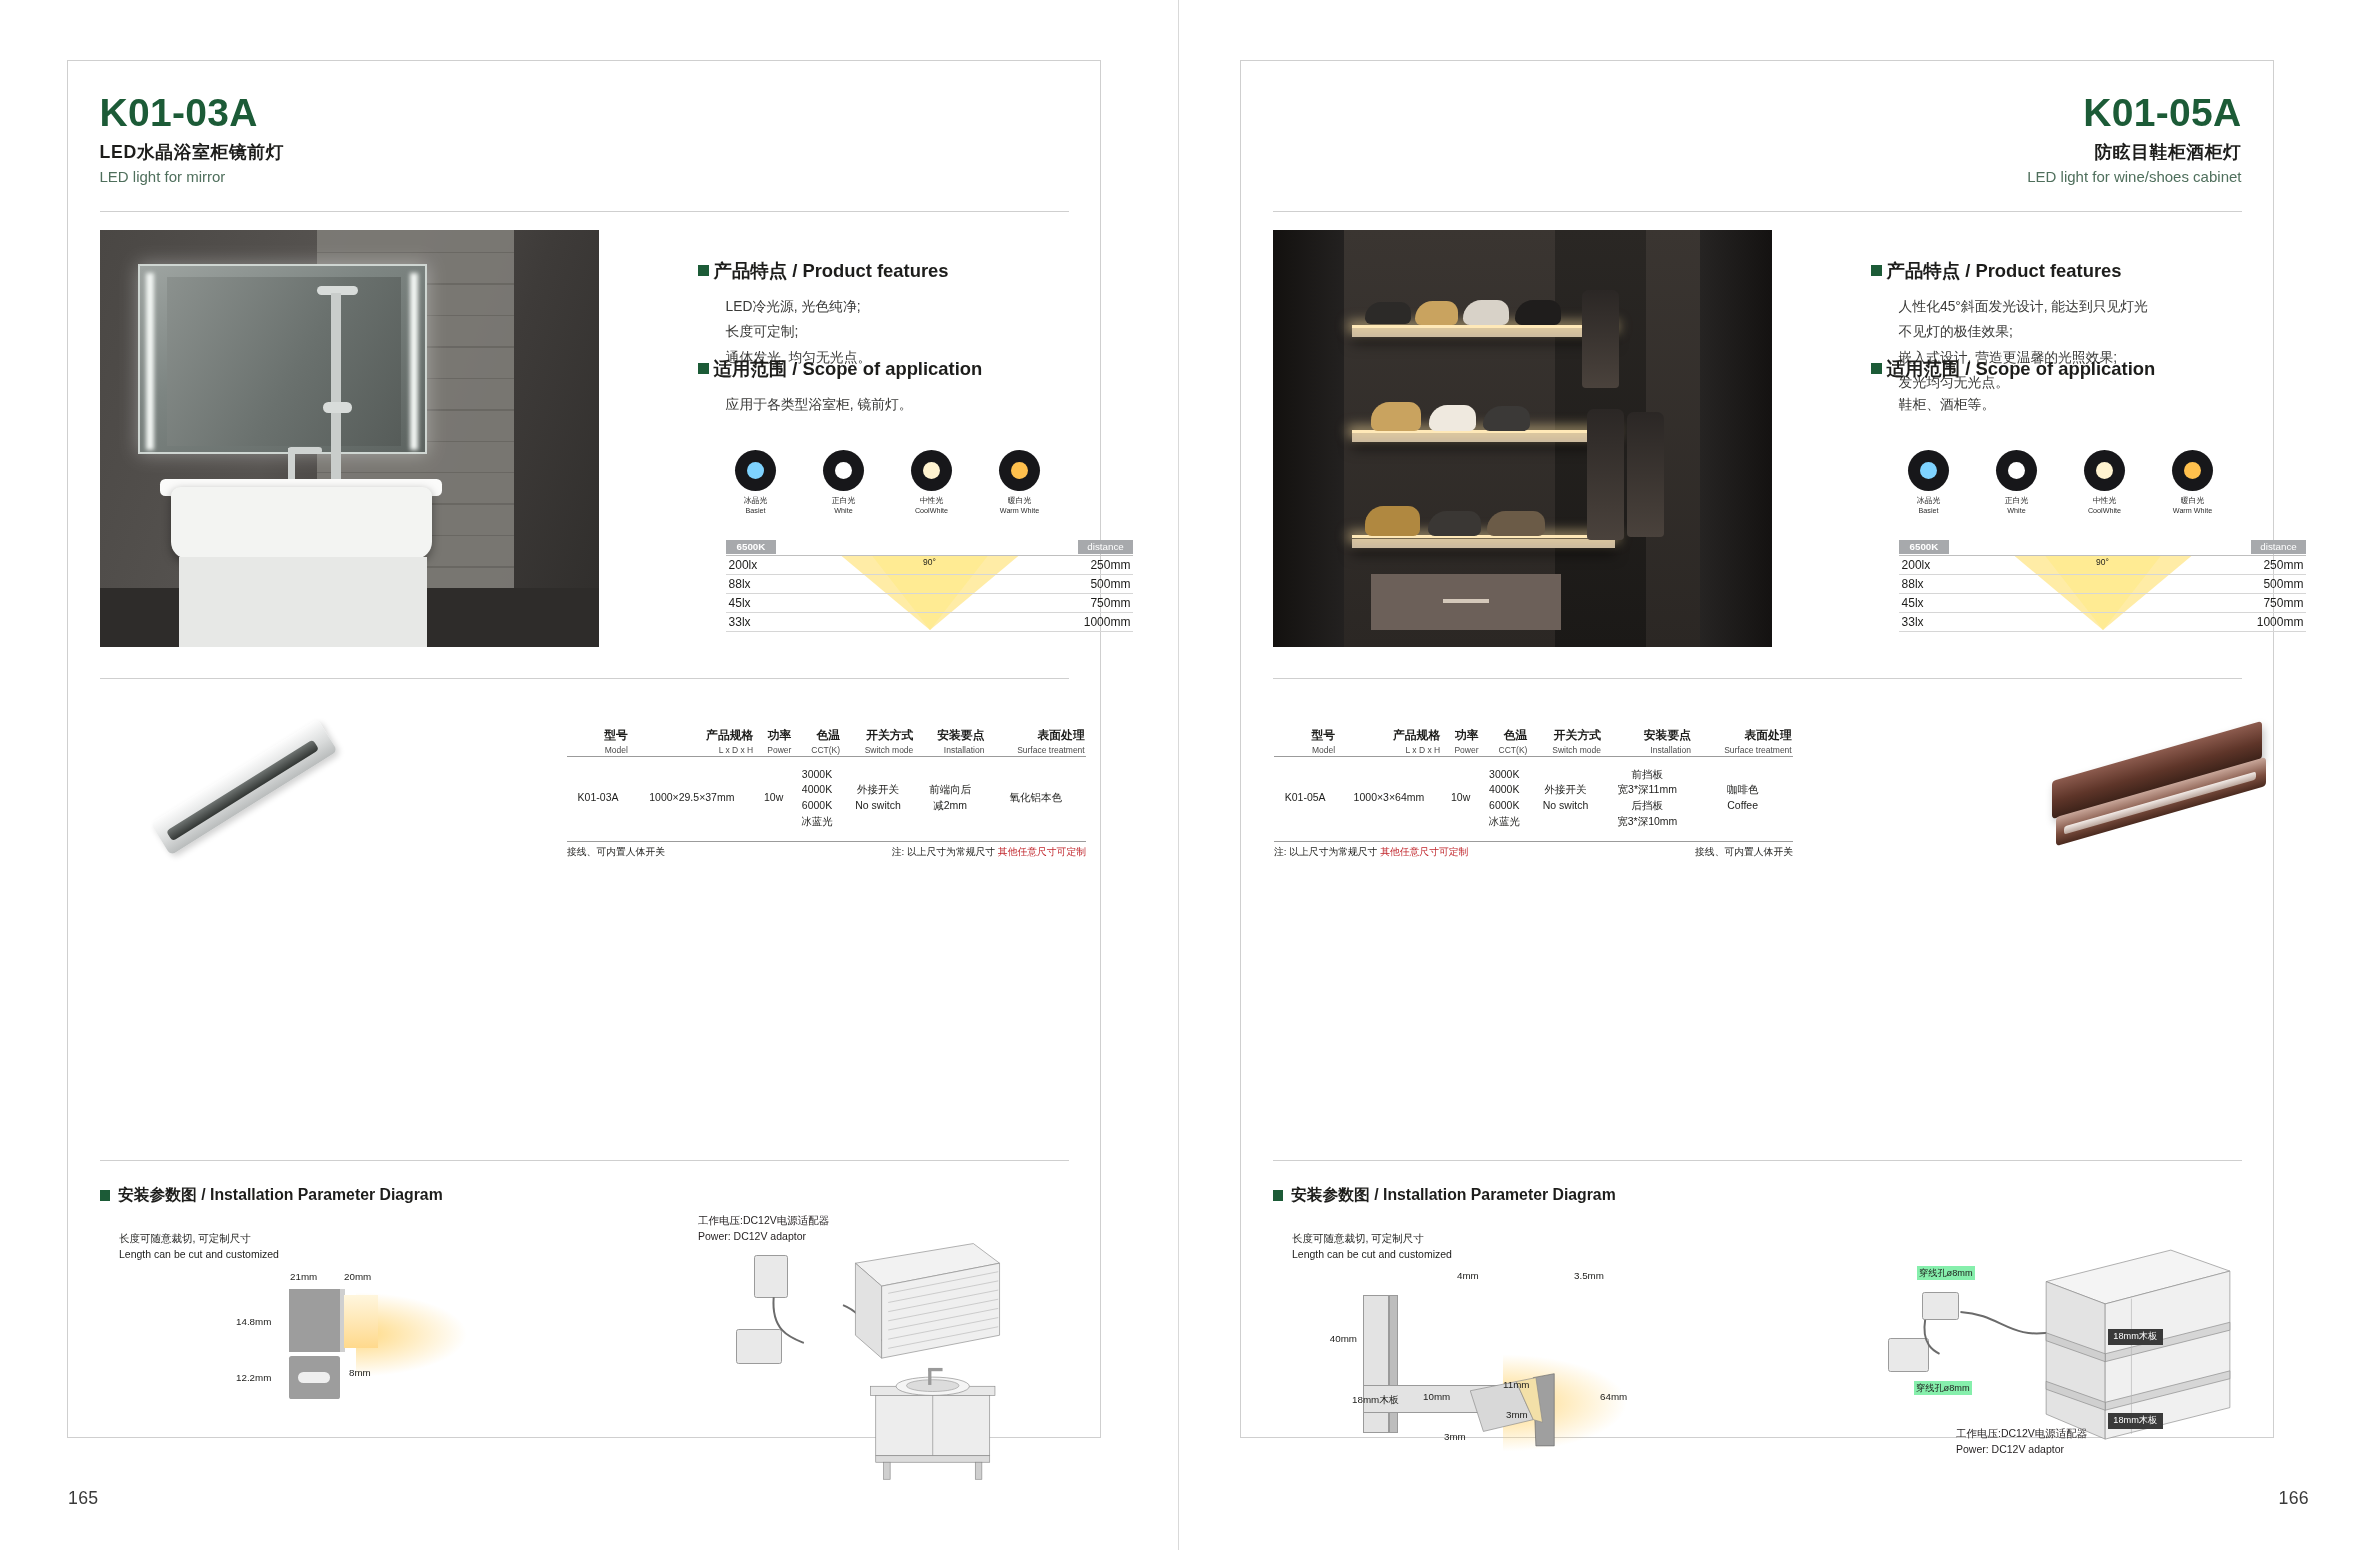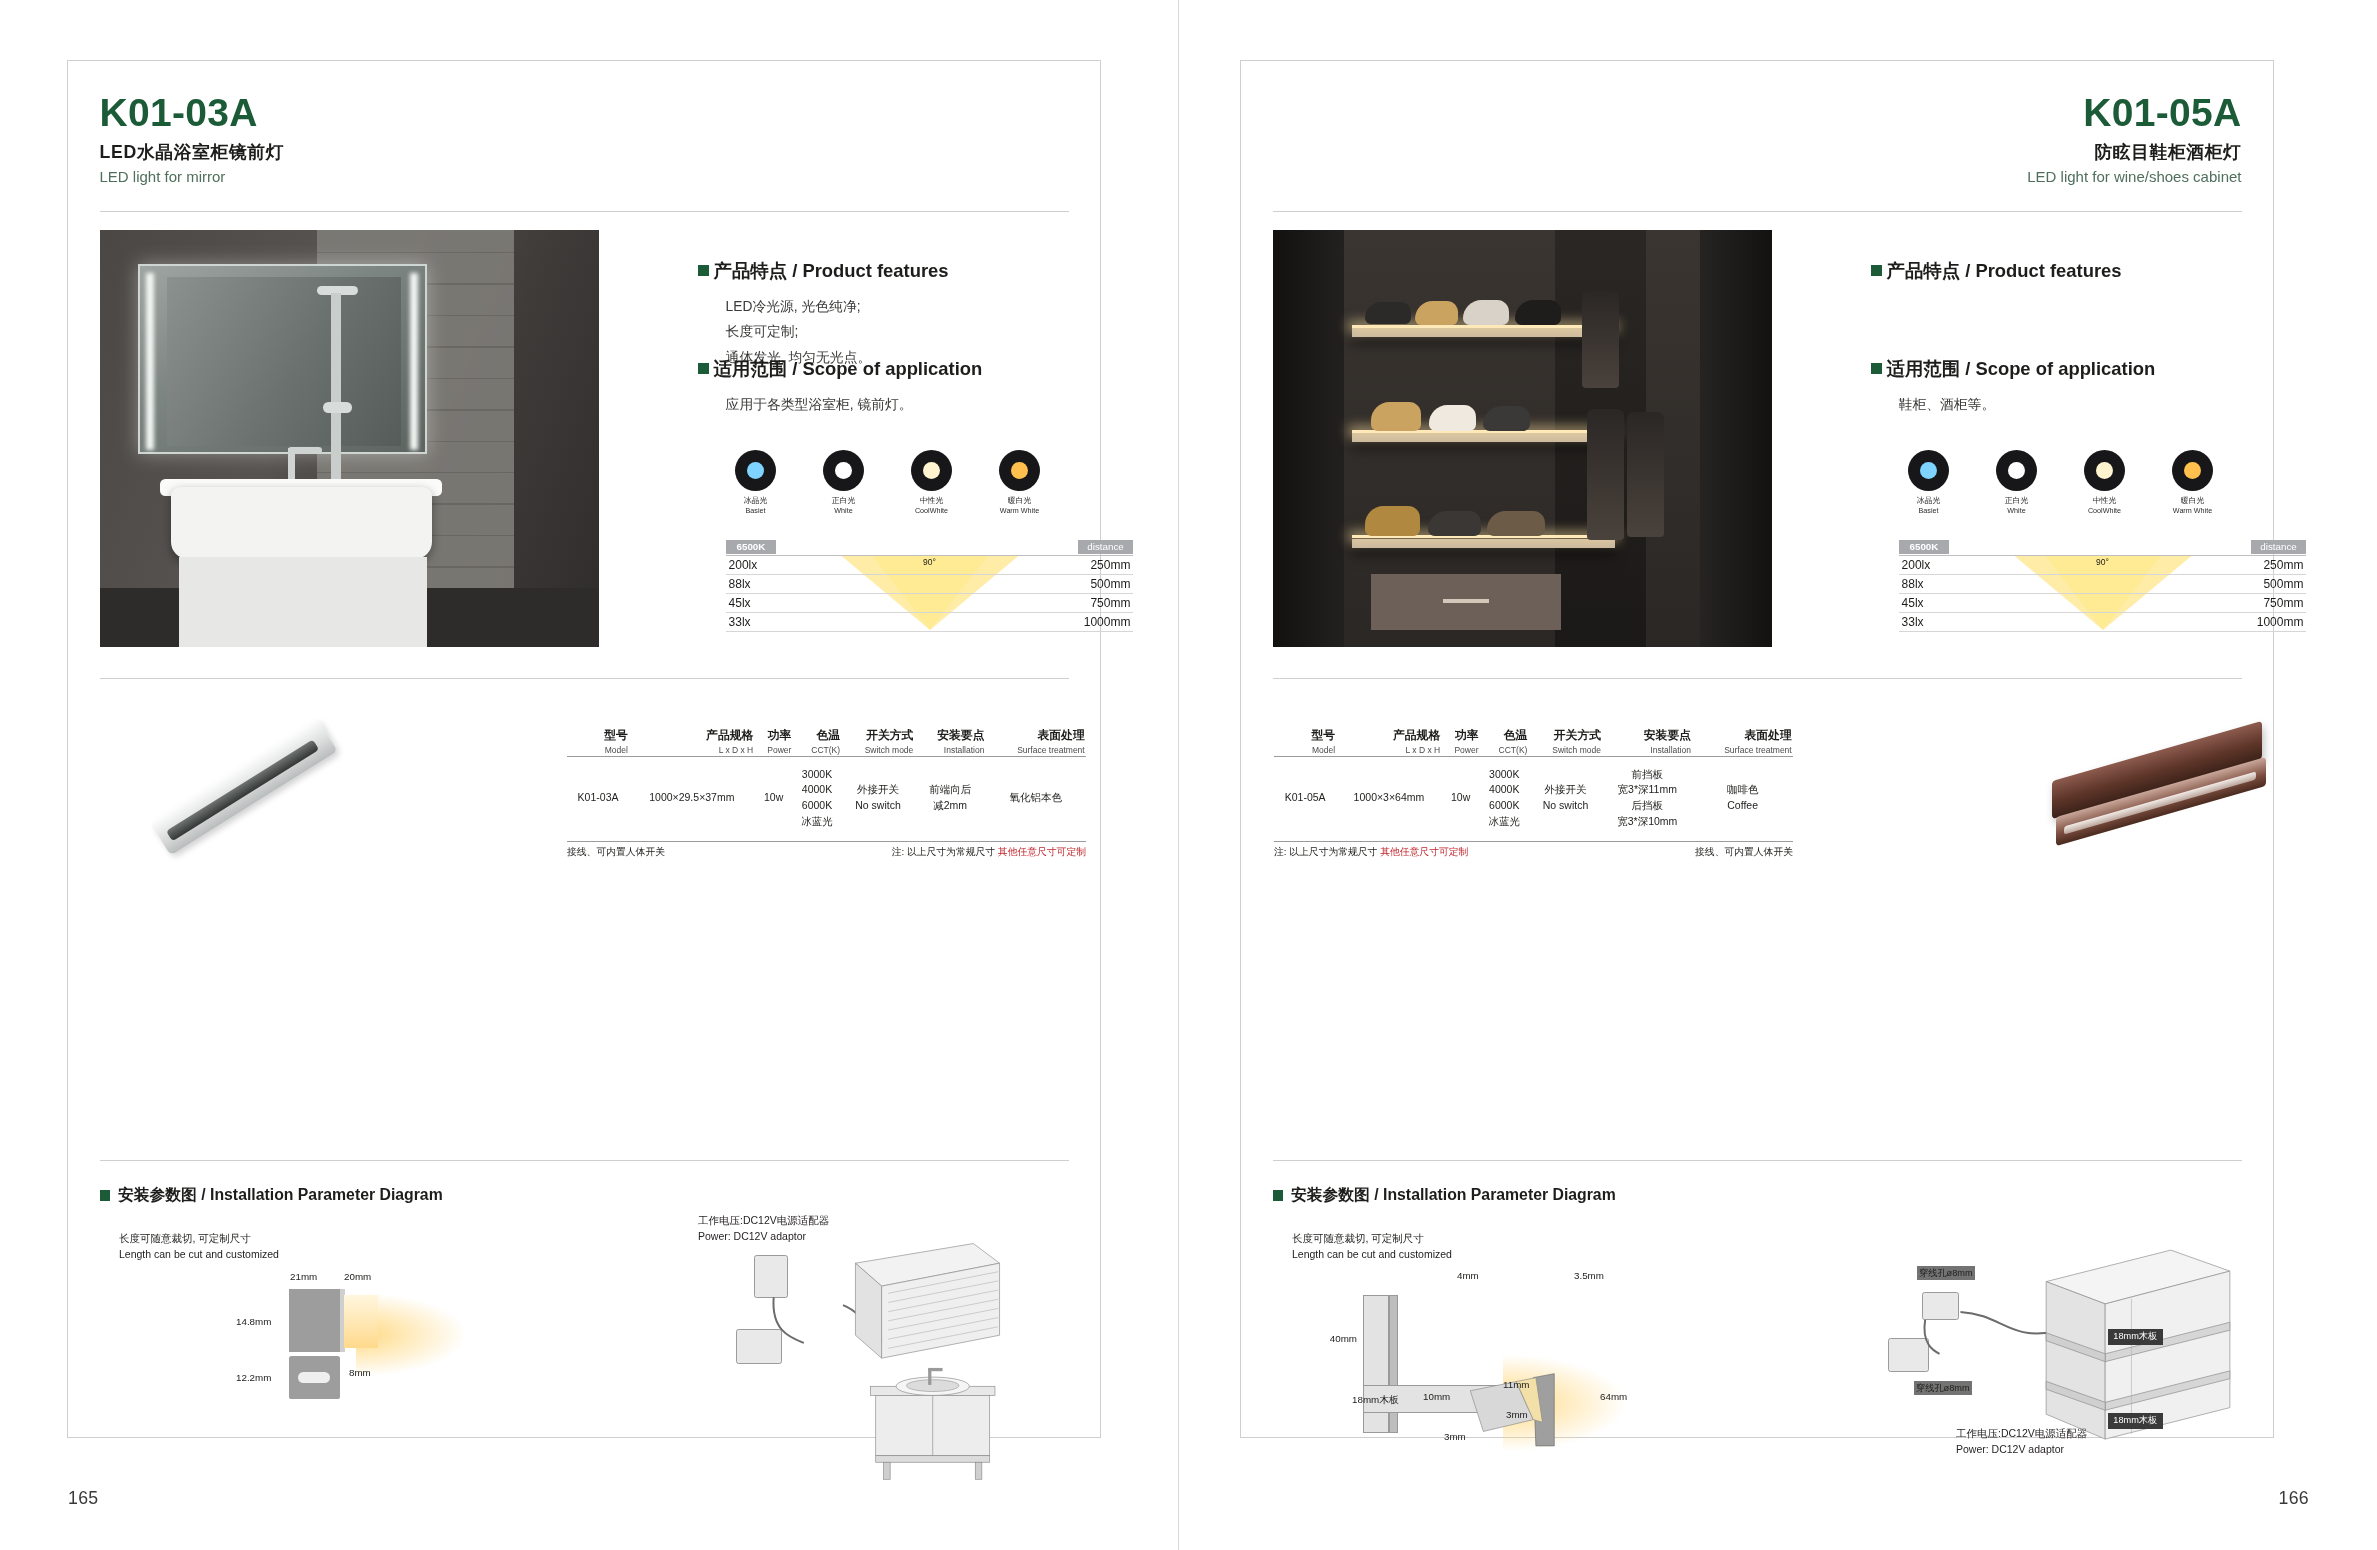--- a/index.html
+++ b/index.html
@@ -184,21 +184,21 @@
   .inst-head { position:absolute; font-size:15.8px; font-weight:bold; color:#1d1d1b; display:flex; gap:7.9px; align-items:center;}
   .inst-sub { position:absolute; font-size:10.5px; color:#1d1d1b; line-height:1.5; }
 
   .diagram { position:absolute; }
   .prof-grey { position:absolute; background:#9d9d9d; }
   .dim-txt { position:absolute; font-size:9.8px; color:#1d1d1b; }
   .glow { position:absolute; background:radial-gradient(ellipse at left center, rgba(255,214,120,.95), rgba(255,214,120,0) 70%); }
 
   
   .plug-body { position:absolute; background:#e9e9e9; border:0.7px solid #9b9b9b; border-radius:2.6px; }
-  .lbl { position:absolute; font-size:9.2px; color:#1d1d1b; background:#737373; padding:0.7px 2px; }
+  .lbl { position:absolute; font-size:9.2px; color:#1d1d1b; background:#86efac; padding:0.7px 2px; }
   .lbl-dark { position:absolute; font-size:9.2px; color:#fff; background:#3a3a3a; padding:1.3px 5.3px; }
 </style>
 </head>
 <body>
 
 <div class="spine"></div>
 
 <div class="page left">
   <div class="sheet">
 
@@ -476,20 +476,26 @@
       <div class="sc-boot" style="left:309px; top:60px; height:98px;"></div>
       <div class="sc-boot" style="left:314px; top:179px; height:131px;"></div>
       <div class="sc-boot" style="left:354px; top:182px; height:125px;"></div>
       <div class="sc-drawer"></div>
     </div>
 
     <div class="feat">
       <div class="bullet-head">
         <span class="sq"></span>
         <span class="bullet-title"><span>产品特点</span> / <span>Product features</span></span>
+      </div>
+      <div class="feat-body">
+        <div>人性化45°斜面发光设计, 能达到只见灯光</div>
+        <div>不见灯的极佳效果;</div>
+        <div>嵌入式设计, 营造更温馨的光照效果;</div>
+        <div>发光均匀无光点。</div>
       </div>
     </div>
 
     <div class="scope">
       <div class="bullet-head">
         <span class="sq"></span>
         <span class="bullet-title"><span>适用范围</span> / <span>Scope of application</span></span>
       </div>
       <div class="feat-body">
         <div>鞋柜、酒柜等。</div>

